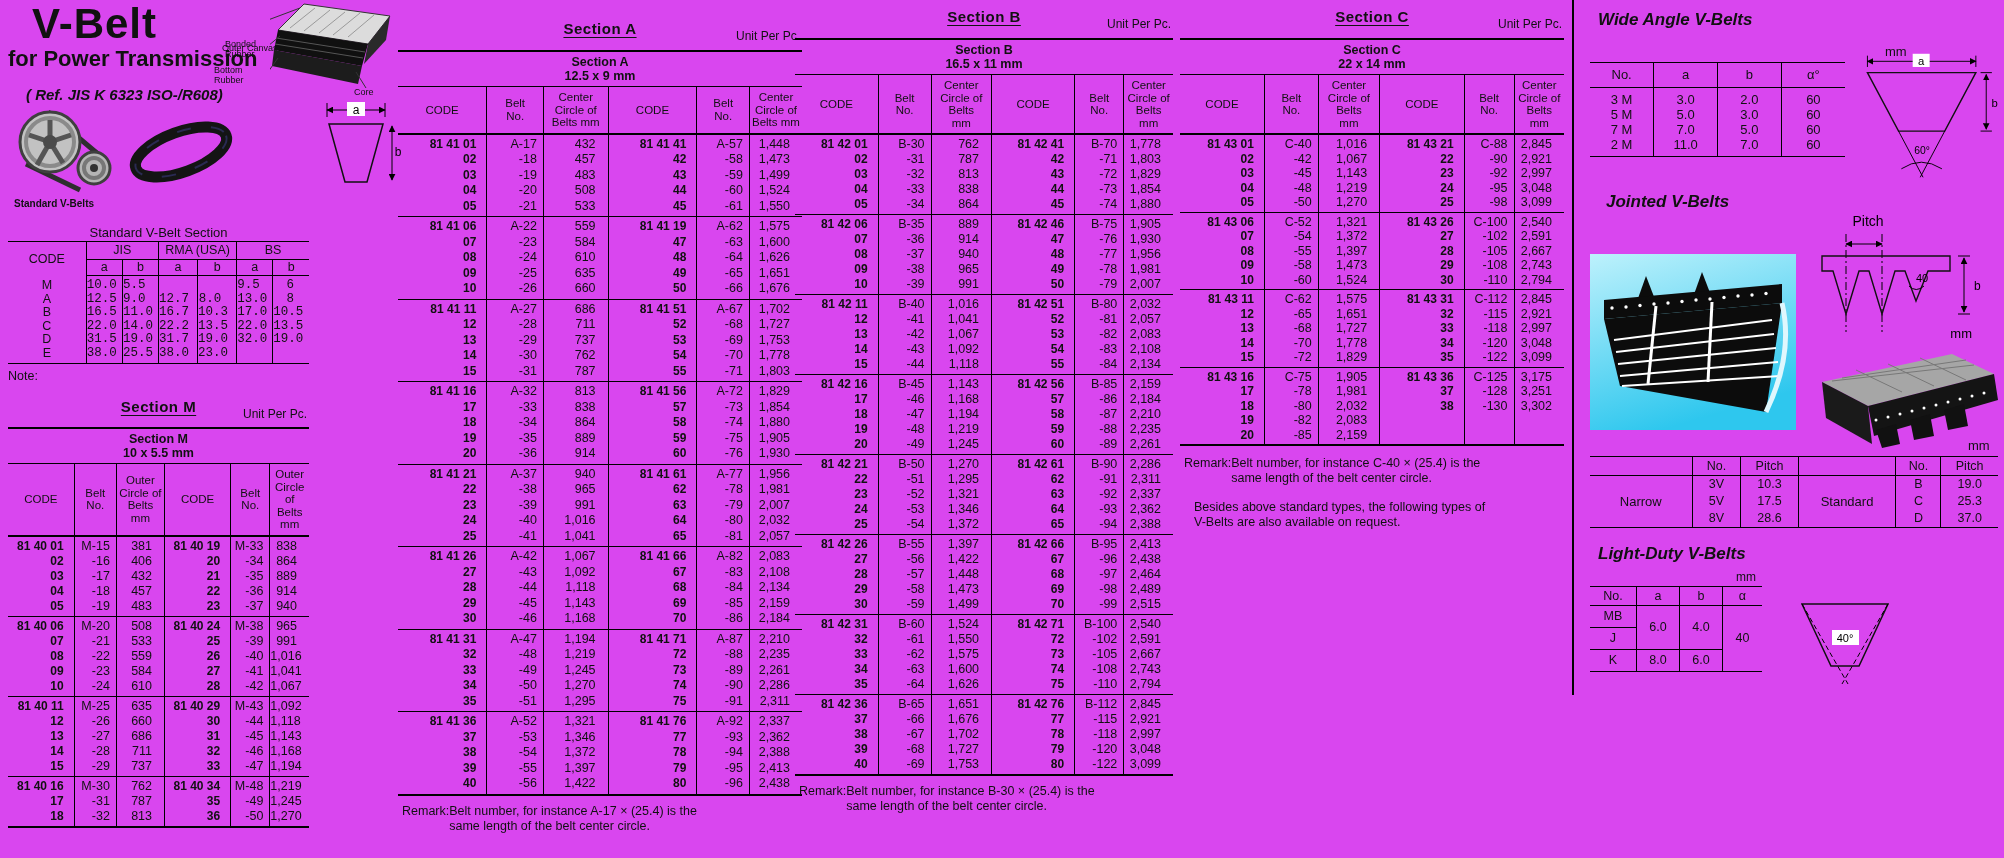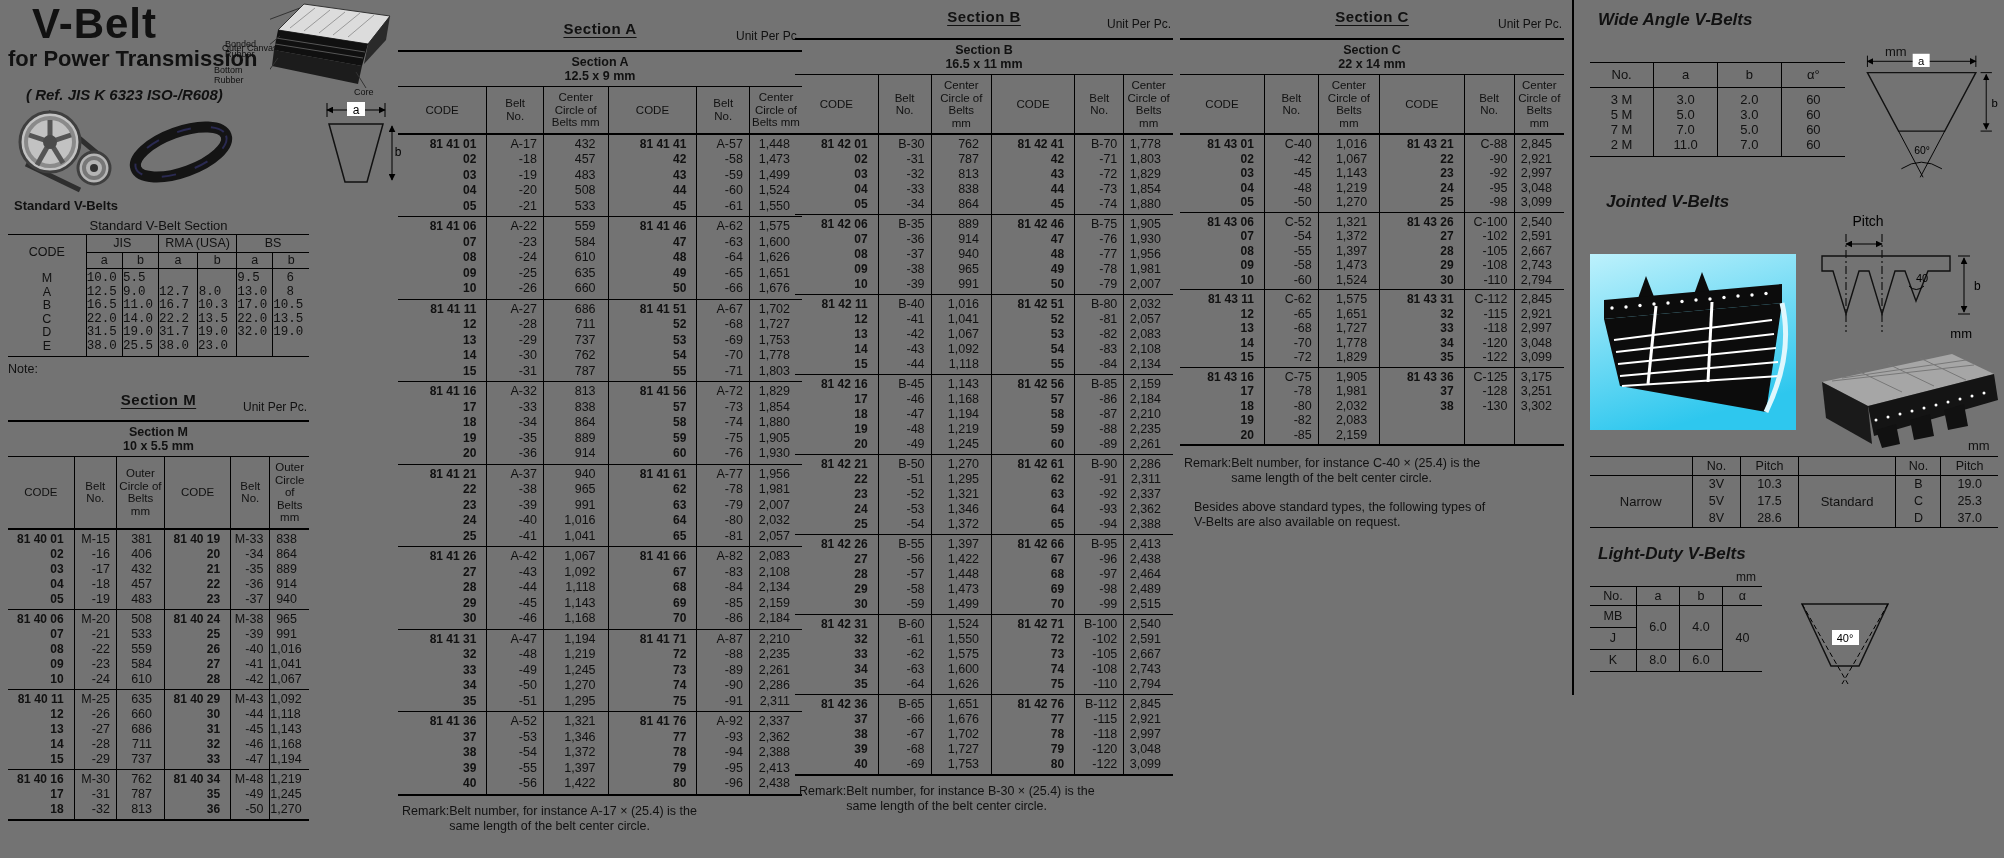--- a/index.html
+++ b/index.html
@@ -1,16 +1,16 @@
 <!DOCTYPE html>
 <html><head>
 <meta charset="utf-8">
 <style>
   html,body{margin:0;padding:0;background:#fff;}
-  .page{position:relative;width:2004px;height:858px;background:#737373;overflow:hidden;
+  .page{position:relative;width:2004px;height:858px;background:#d946ef;overflow:hidden;
         font-family:"Liberation Sans",sans-serif;color:#111;}
   .abs{position:absolute;}
   .pre{white-space:pre-line;}
   
   #v-title{left:32px;top:0;font-size:42px;font-weight:bold;letter-spacing:1px;}
   #v-sub{left:8px;top:46px;font-size:22px;font-weight:bold;}
   #v-ref{left:26px;top:86px;font-size:15px;font-weight:bold;font-style:italic;}
   .sec-head{position:relative;text-align:center;height:22px;}
   .sec-head .t{font-weight:bold;font-size:15px;text-decoration:underline;text-underline-offset:3px;letter-spacing:.5px;}
   .sec-head .u{position:absolute;right:2px;top:9px;font-size:12px;}
@@ -151,21 +151,21 @@
       <line x1="7" y1="16" x2="65" y2="16" stroke="#000" marker-start="url(#ar)" marker-end="url(#ar)"></line>
       <rect x="27" y="8" width="18" height="14" fill="#fff"></rect>
       <text x="36" y="20" font-size="12" text-anchor="middle">a</text>
       <polygon points="9,30 63,30 47,88 25,88" fill="none" stroke="#111" stroke-width="1.5"></polygon>
       <line x1="72" y1="32" x2="72" y2="86" stroke="#000" marker-start="url(#ar)" marker-end="url(#ar)"></line>
       <text x="78" y="62" font-size="12" text-anchor="middle">b</text>
     </svg>
   </div>
 
   <div class="abs" style="left:8px;top:198px;width:301px;">
-    <div style="font-size:13px;font-weight:bold;margin:0 0 5px 6px;">Standard V-Belts</div>
+    <div style="font-size:10px;font-weight:bold;margin:0 0 16px 6px;">Standard V-Belts</div>
     <div class="std-title">Standard V-Belt Section</div>
     <table class="std-table">
       <colgroup>
           <col width="26%">
           <col width="12%">
           <col width="12%">
           <col width="13%">
           <col width="13%">
           <col width="12%">
           <col width="12%">
@@ -510,21 +510,21 @@
             <td class="code vl">45</td>
             <td class="belt vl">-61</td>
             <td class="len vl">1,550</td>
           </tr>
         </tbody>
         <tbody>
           <tr>
             <td class="code">81 41 06</td>
             <td class="belt vl">A-22</td>
             <td class="len vl">559</td>
-            <td class="code vl">81 41 46</td>
+            <td class="code vl">81 41 19</td>
             <td class="belt vl">A-62</td>
             <td class="len vl">1,575</td>
           </tr>
           <tr>
             <td class="code">07</td>
             <td class="belt vl">-23</td>
             <td class="len vl">584</td>
             <td class="code vl">47</td>
             <td class="belt vl">-63</td>
             <td class="len vl">1,600</td>

